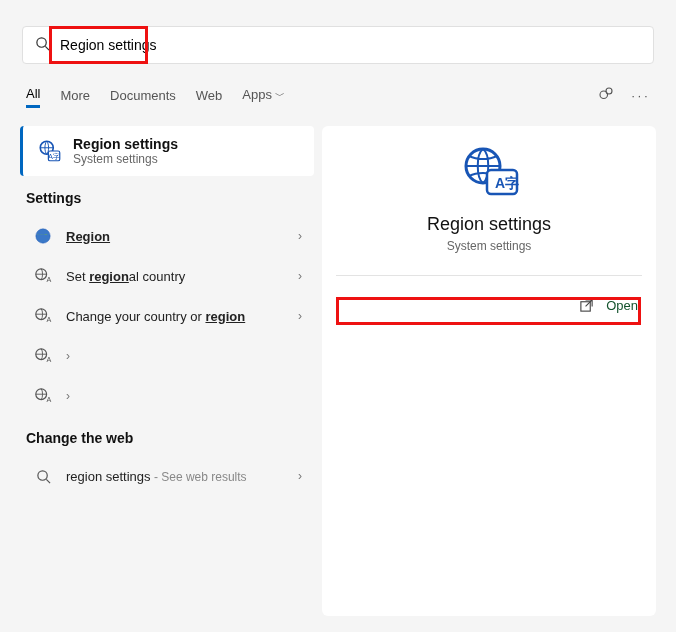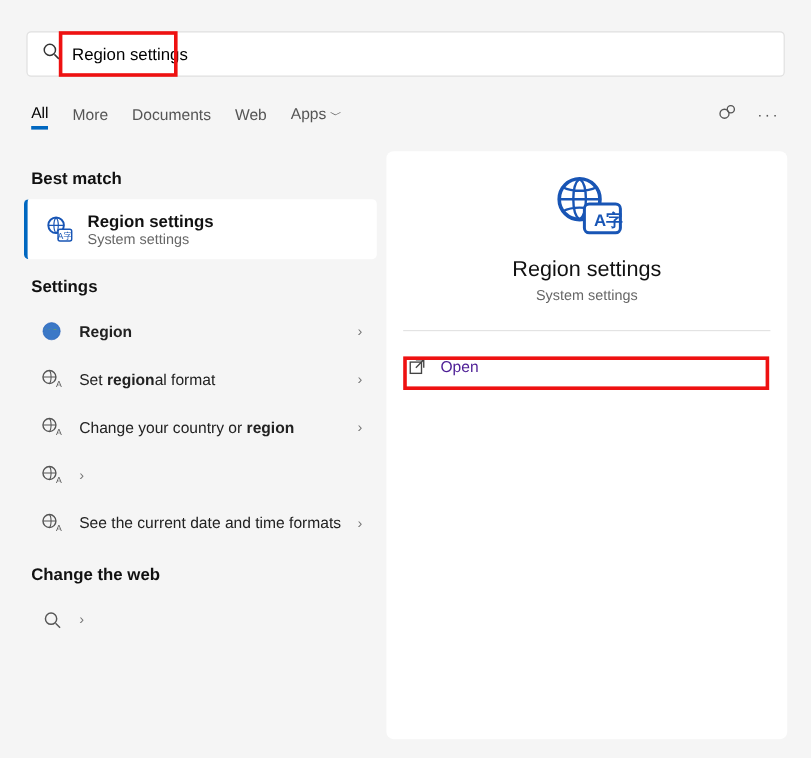--- a/index.html
+++ b/index.html
@@ -34,25 +34,25 @@
   .li-icon{ width:22px; height:22px; margin-right:12px; display:flex; align-items:center; justify-content:center;}
   .li-text{ flex:1; font-size:13px; color:#222;}
   .li-chev{ color:#777; font-size:12px;}
   .li-sub{ color:#888; font-size:12px;}
 
   .right-pane{ position:absolute; top:126px; left:322px; width:334px; height:490px; background:#fff; border-radius:6px; padding-top:18px;}
   .app-icon-big{ display:flex; justify-content:center; margin-bottom:16px;}
   .app-title{ text-align:center; font-size:18px; color:#111; margin-bottom:4px;}
   .app-sub{ text-align:center; font-size:12px; color:#666; margin-bottom:22px;}
   .hr{ height:1px; background:#e3e3e3; margin:0 14px 14px;}
-  .open-row{ display:flex; align-items:center; padding:8px 18px; font-size:13px; color:#4c1d95; cursor:pointer;}
+  .open-row{ display:flex; align-items:center; padding:8px 18px; font-size:13px; color:#14532d; cursor:pointer;justify-content:flex-end;}
   .open-row svg{ margin-right:12px;}
   .open-highlight-box{ position:absolute; top:297px; left:336px; width:305px; height:28px; border:3px solid #e11; pointer-events:none;}
 
-  b{ font-weight:600;}
+  b{ font-weight:600;text-decoration:underline;}
 </style>
 </head>
 <body>
 
 <div class="search-bar">
   <span class="mag">
     <svg width="15" height="15" viewBox="0 0 16 16">
         <circle cx="7" cy="7" r="5" fill="none" stroke="#333" stroke-width="1.3"></circle>
         <line x1="11" y1="11" x2="15" y2="15" stroke="#333" stroke-width="1.3"></line>
       </svg>
@@ -72,21 +72,20 @@
       <svg width="18" height="18" viewBox="0 0 24 24" fill="none" stroke="#555" stroke-width="1.5">
           <circle cx="9" cy="13" r="5"></circle>
           <circle cx="16" cy="8" r="4"></circle>
         </svg>
     </span>
     <span style="letter-spacing:2px;">···</span>
   </div>
 </div>
 
 <div class="left-pane">
-  <div class="section-h">Best match</div>
   <div class="best-match-item">
     <span class="bm-icon">
       <svg width="26" height="26" viewBox="0 0 32 32">
           <circle cx="12" cy="12" r="8" fill="none" stroke="#1855b5" stroke-width="2"></circle>
           <path d="M4 12h16M12 4c3 3 3 13 0 16M12 4c-3 3-3 13 0 16" fill="none" stroke="#1855b5" stroke-width="1.2"></path>
           <rect x="14" y="16" width="14" height="12" rx="2" fill="#fff" stroke="#1855b5" stroke-width="1.5"></rect>
           <text x="21" y="26" font-size="9" text-anchor="middle" fill="#1855b5">A字</text>
         </svg>
     </span>
     <div>
@@ -110,21 +109,21 @@
   </div>
 
   <div class="list-item">
     <span class="li-icon">
       <svg width="18" height="18" viewBox="0 0 20 20">
           <circle cx="8" cy="8" r="6" fill="none" stroke="#555" stroke-width="1.3"></circle>
           <path d="M2 8h12M8 2c2 2 2 10 0 12" fill="none" stroke="#555" stroke-width="1"></path>
           <text x="14" y="17" font-size="8" fill="#555">A</text>
         </svg>
     </span>
-    <span class="li-text"><span>Set </span><b>region</b><span>al format</span></span>
+    <span class="li-text"><span>Set </span><b>region</b><span>al country</span></span>
     <span class="li-chev">›</span>
   </div>
 
   <div class="list-item">
     <span class="li-icon">
       <svg width="18" height="18" viewBox="0 0 20 20">
           <circle cx="8" cy="8" r="6" fill="none" stroke="#555" stroke-width="1.3"></circle>
           <path d="M2 8h12M8 2c2 2 2 10 0 12" fill="none" stroke="#555" stroke-width="1"></path>
           <text x="14" y="17" font-size="8" fill="#555">A</text>
         </svg>
@@ -145,33 +144,33 @@
   </div>
 
   <div class="list-item">
     <span class="li-icon">
       <svg width="18" height="18" viewBox="0 0 20 20">
           <circle cx="8" cy="8" r="6" fill="none" stroke="#555" stroke-width="1.3"></circle>
           <path d="M2 8h12M8 2c2 2 2 10 0 12" fill="none" stroke="#555" stroke-width="1"></path>
           <text x="14" y="17" font-size="8" fill="#555">A</text>
         </svg>
     </span>
-    <span class="li-text" style="line-height:1.3">See the current date and time formats</span>
     <span class="li-chev">›</span>
   </div>
 
   <div class="section-h">Change the web</div>
 
   <div class="list-item">
     <span class="li-icon">
       <svg width="15" height="15" viewBox="0 0 16 16">
           <circle cx="7" cy="7" r="5" fill="none" stroke="#555" stroke-width="1.3"></circle>
           <line x1="11" y1="11" x2="15" y2="15" stroke="#555" stroke-width="1.3"></line>
         </svg>
     </span>
+    <span class="li-text"><span>region settings</span><span class="li-sub"> - See web results</span></span>
     <span class="li-chev">›</span>
   </div>
 </div>
 
 <div class="right-pane">
   <div class="app-icon-big">
     <svg width="64" height="54" viewBox="0 0 64 54">
       <circle cx="26" cy="22" r="17" fill="none" stroke="#1855b5" stroke-width="3"></circle>
       <path d="M9 22h34M26 5c7 5 7 29 0 34M26 5c-7 5-7 29 0 34M12 12c8 4 20 4 28 0M12 32c8-4 20-4 28 0" fill="none" stroke="#1855b5" stroke-width="2"></path>
       <rect x="30" y="26" width="30" height="24" rx="4" fill="#fff" stroke="#1855b5" stroke-width="2.5"></rect>

